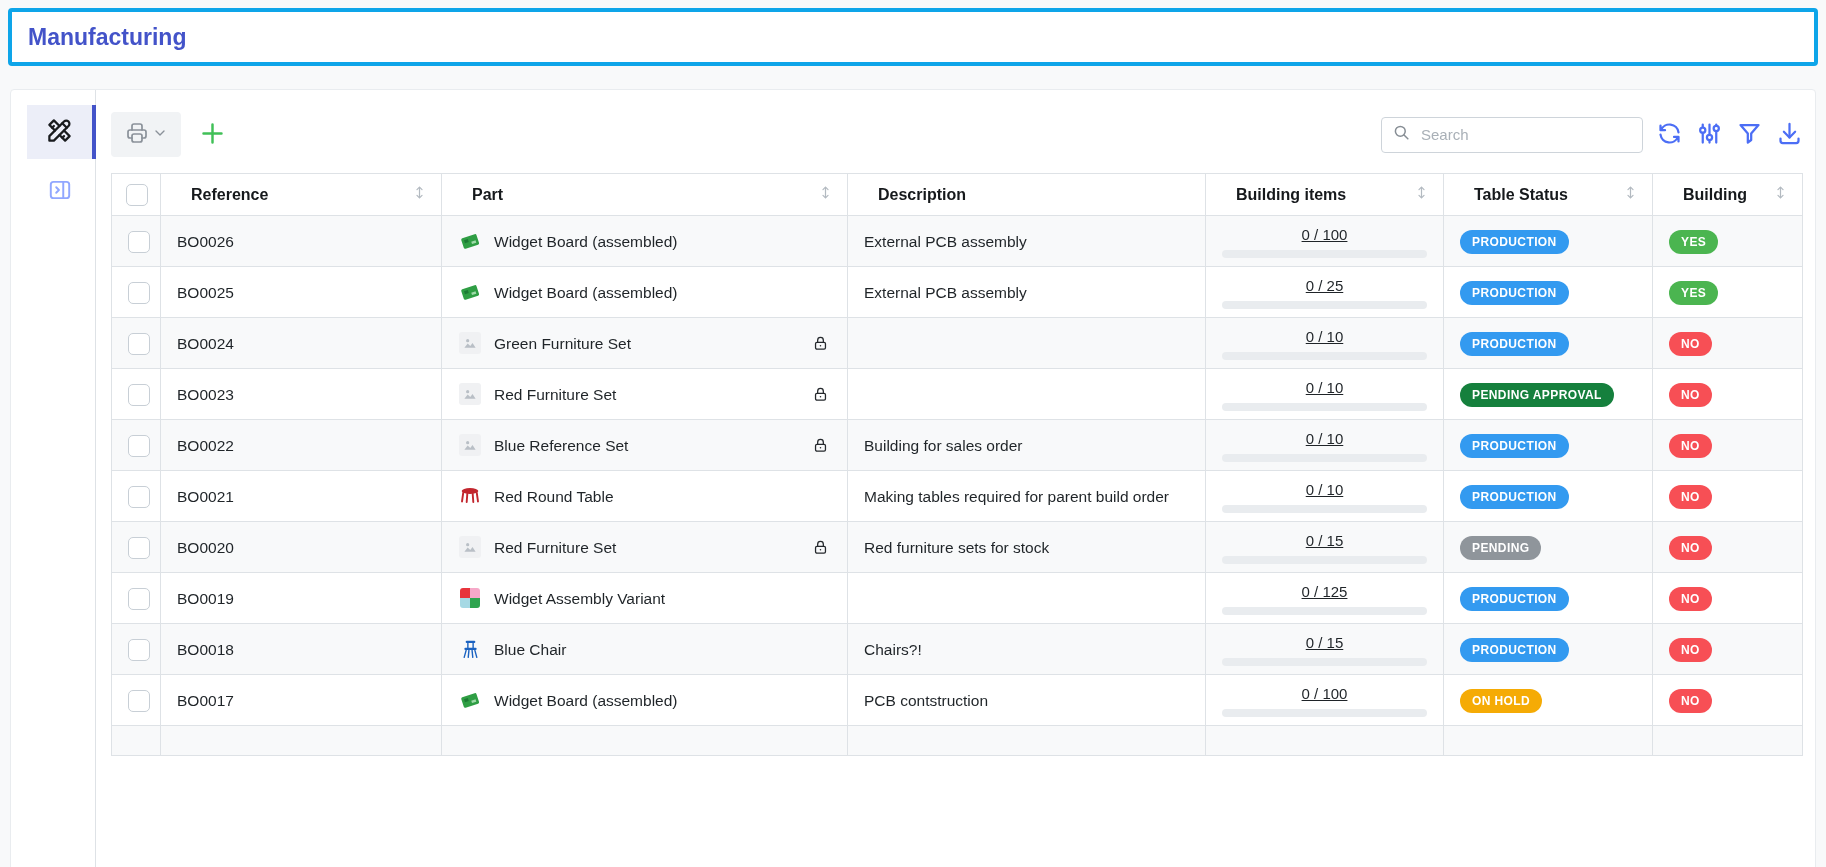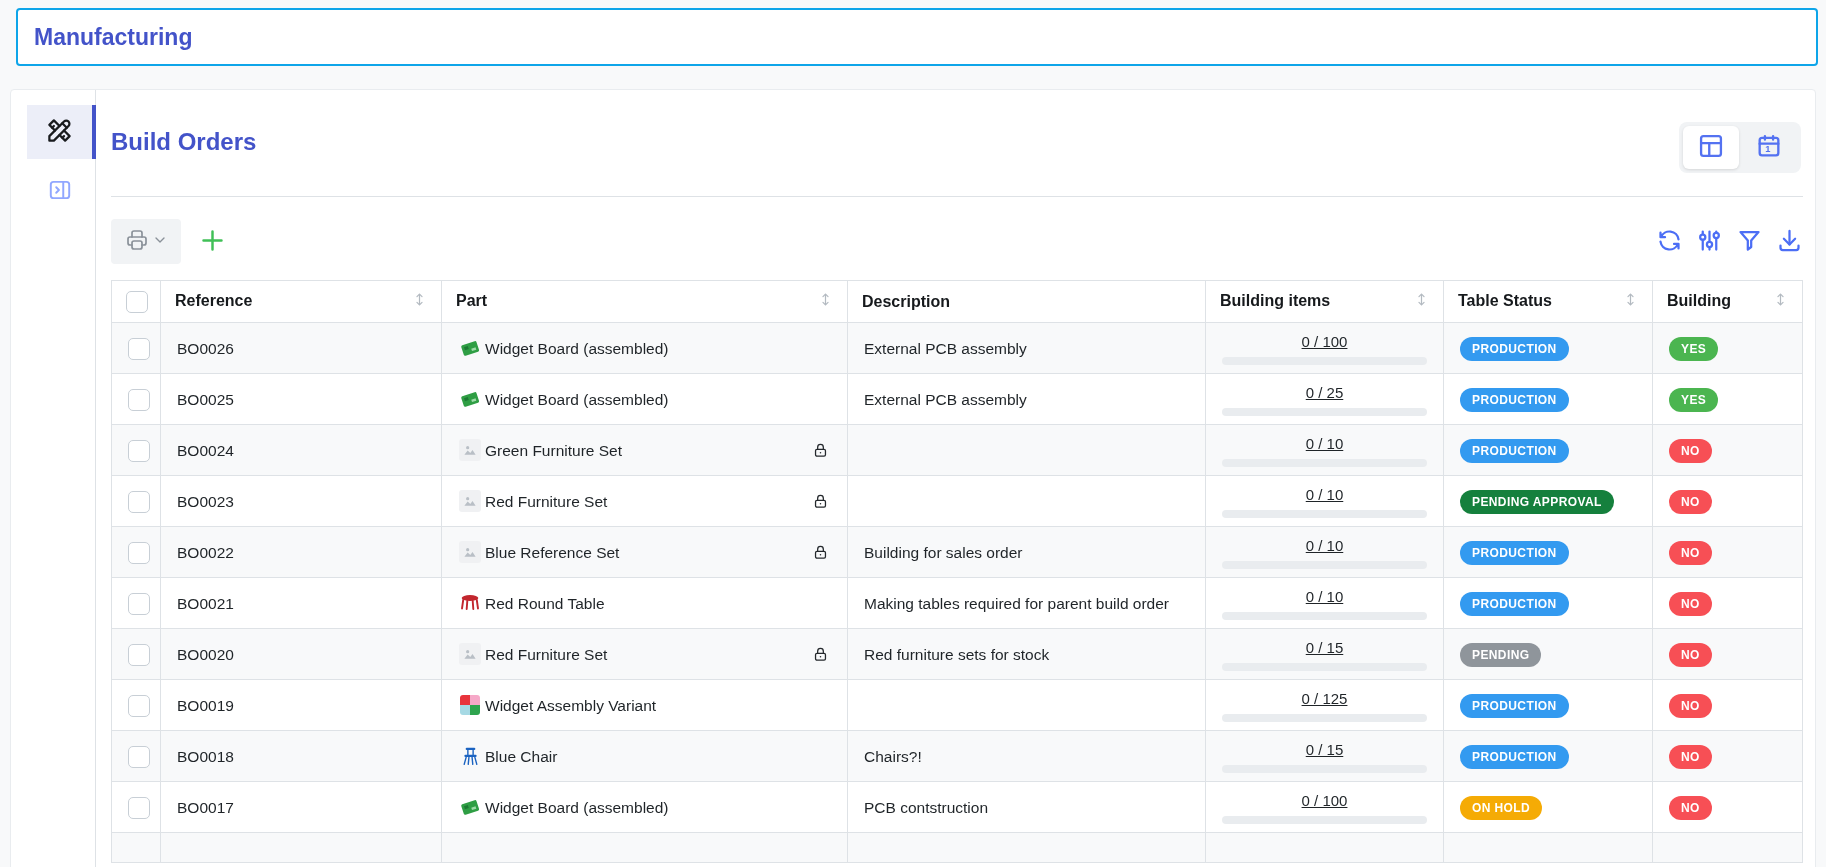--- a/index.html
+++ b/index.html
@@ -5,22 +5,22 @@
 <style>
   html,body{margin:0;padding:0;}
   body{
     width:1826px;height:867px;position:relative;overflow:hidden;
     background:#f8f9fa;
     font-family:"Liberation Sans","DejaVu Sans",sans-serif;
     color:#1f2428;
   }
   
   .topbar{
-    position:absolute;left:16px;top:8px;right:8px;height:58px;
-    background:#fff;border:2px solid #0ea5e9;border-radius:4px;
+    position:absolute;left:8px;top:8px;right:8px;height:58px;
+    background:#fff;border:4px solid #0ea5e9;border-radius:4px;
     display:flex;align-items:center;padding:0 16px;box-sizing:border-box;
   }
   .topbar-title{color:#4353c9;font-size:23px;font-weight:700;}
   
   .panel{
     position:absolute;left:10px;top:89px;width:1806px;height:810px;
     background:#fff;border:1px solid #e9ecef;border-radius:4px;
     box-sizing:border-box;display:flex;overflow:hidden;
   }
   .tabstrip{width:85px;border-right:1px solid #dee2e6;position:relative;flex-shrink:0;box-sizing:border-box;}
@@ -67,30 +67,30 @@
   
   table.grid{
     margin-top:16px;width:100%;border-collapse:collapse;table-layout:fixed;
   }
   table.grid th,table.grid td{
     border:1px solid #dee2e6;box-sizing:border-box;vertical-align:middle;
   }
   table.grid th{
     background:#fff;font-size:16px;font-weight:700;text-align:left;padding:9px 14px;height:42px;color:#16191c;
   }
-  .th-inner{display:flex;align-items:flex-start;justify-content:space-between;gap:23px;}
+  .th-inner{display:flex;align-items:center;justify-content:space-between;gap:23px;margin-left:16px;}
   table.grid td{padding:12px 16px;font-size:15.5px;line-height:25px;color:#1f2428;}
   tbody tr:nth-child(odd) td{background:#f8f9fa;}
   tbody tr:nth-child(even) td{background:#fff;}
   td.cb-cell,th.cb-cell{text-align:center;padding:6px;}
   .cb{
     display:inline-block;width:20px;height:20px;border:1px solid #c8cfd6;border-radius:5px;
     background:#fff;vertical-align:middle;cursor:pointer;
   }
-  .part-cell{display:flex;align-items:center;gap:3px;}
+  .part-cell{display:flex;align-items:center;gap:12px;}
   .part-icon{width:24px;display:flex;align-items:center;justify-content:center;flex-shrink:0;}
   .ph-tile{width:22px;height:22px;background:#f0f1f3;border-radius:3px;display:flex;align-items:center;justify-content:center;}
   .variant-tile{width:20px;height:20px;border-radius:3px;overflow:hidden;display:grid;grid-template-columns:10px 10px;grid-template-rows:10px 10px;}
   .lock{margin-left:auto;display:flex;align-items:center;padding-right:2px;}
   .prog-cell{padding:5px 16px !important;text-decoration:underline;}
   .prog-value{text-align:center;font-size:15px;line-height:22px;margin-bottom:4px;color:#1f2428;}
   .prog-track{height:8px;border-radius:4px;background:#e9ecef;}
   .badge{
     display:inline-block;padding:5px 12px;border-radius:13px;color:#fff;
     font-size:12px;font-weight:700;letter-spacing:.4px;line-height:14px;white-space:nowrap;
@@ -130,43 +130,20 @@
             <rect x="3.5" y="4.5" width="17" height="15" rx="2.5"></rect>
             <path d="M15 4.5v15"></path>
             <path d="M8.5 9.5 L11 12 L8.5 14.5"></path>
           </svg>
         </span>
       </div>
     </nav>
 
     <div class="content">
 
-      <div class="header-row">
-        <h2 class="page-title">Build Orders</h2>
-        <div class="seg-control">
-          <div class="seg selected">
-            <span>
-              <svg width="28" height="28" viewBox="0 0 24 24" fill="none" stroke="#5472f1" stroke-width="2" stroke-linecap="round" stroke-linejoin="round">
-                <rect x="3.5" y="3.5" width="17" height="17" rx="2"></rect>
-                <path d="M3.5 9.5h17"></path>
-                <path d="M10.5 9.5v11"></path>
-              </svg>
-            </span>
-          </div>
-          <div class="seg">
-            <span>
-              <svg width="28" height="28" viewBox="0 0 24 24" fill="none" stroke="#5472f1" stroke-width="2" stroke-linecap="round" stroke-linejoin="round">
-                <rect x="4" y="5" width="16" height="15" rx="2"></rect>
-                <path d="M8.5 3.5v3 M15.5 3.5v3 M4 10h16"></path>
-                <text x="11" y="17.5" font-size="8" font-weight="bold" fill="#5472f1" stroke="none" text-anchor="middle">1</text>
-              </svg>
-            </span>
-          </div>
-        </div>
-      </div>
 
       <div class="toolbar">
         <button class="print-btn">
           <span>
             <svg width="24" height="24" viewBox="0 0 24 24" fill="none" stroke="#8a9199" stroke-width="1.7" stroke-linecap="round" stroke-linejoin="round">
               <path d="M17 17h2a2 2 0 0 0 2 -2v-4a2 2 0 0 0 -2 -2H5a2 2 0 0 0 -2 2v4a2 2 0 0 0 2 2h2"></path>
               <path d="M17 9V5a2 2 0 0 0 -2 -2H9a2 2 0 0 0 -2 2v4"></path>
               <rect x="7" y="13" width="10" height="8" rx="2"></rect>
             </svg>
           </span>
@@ -177,20 +154,29 @@
           </span>
         </button>
         <button class="add-btn">
           <span>
             <svg width="27" height="27" viewBox="0 0 24 24" fill="none" stroke="#40c057" stroke-width="2.2" stroke-linecap="round">
               <path d="M12 4v16 M4 12h16"></path>
             </svg>
           </span>
         </button>
         <div class="spacer"></div>
+        <div class="searchbox">
+          <span>
+            <svg width="19" height="19" viewBox="0 0 24 24" fill="none" stroke="#878e95" stroke-width="1.9" stroke-linecap="round">
+              <circle cx="10.5" cy="10.5" r="6.2"></circle>
+              <path d="M15.2 15.2 L20 20"></path>
+            </svg>
+          </span>
+          <input type="text" placeholder="Search" style="">
+        </div>
         <div class="action-icons">
           <button class="icon-btn">
             <span>
               <svg width="27" height="27" viewBox="0 0 24 24" fill="none" stroke="#4c6ef5" stroke-width="2" stroke-linecap="round" stroke-linejoin="round">
                 <path d="M20 11a8.1 8.1 0 0 0 -15.5 -2m-.5 -4v4h4"></path>
                 <path d="M4 13a8.1 8.1 0 0 0 15.5 2m.5 4v-4h-4"></path>
               </svg>
             </span>
           </button>
           <button class="icon-btn">

